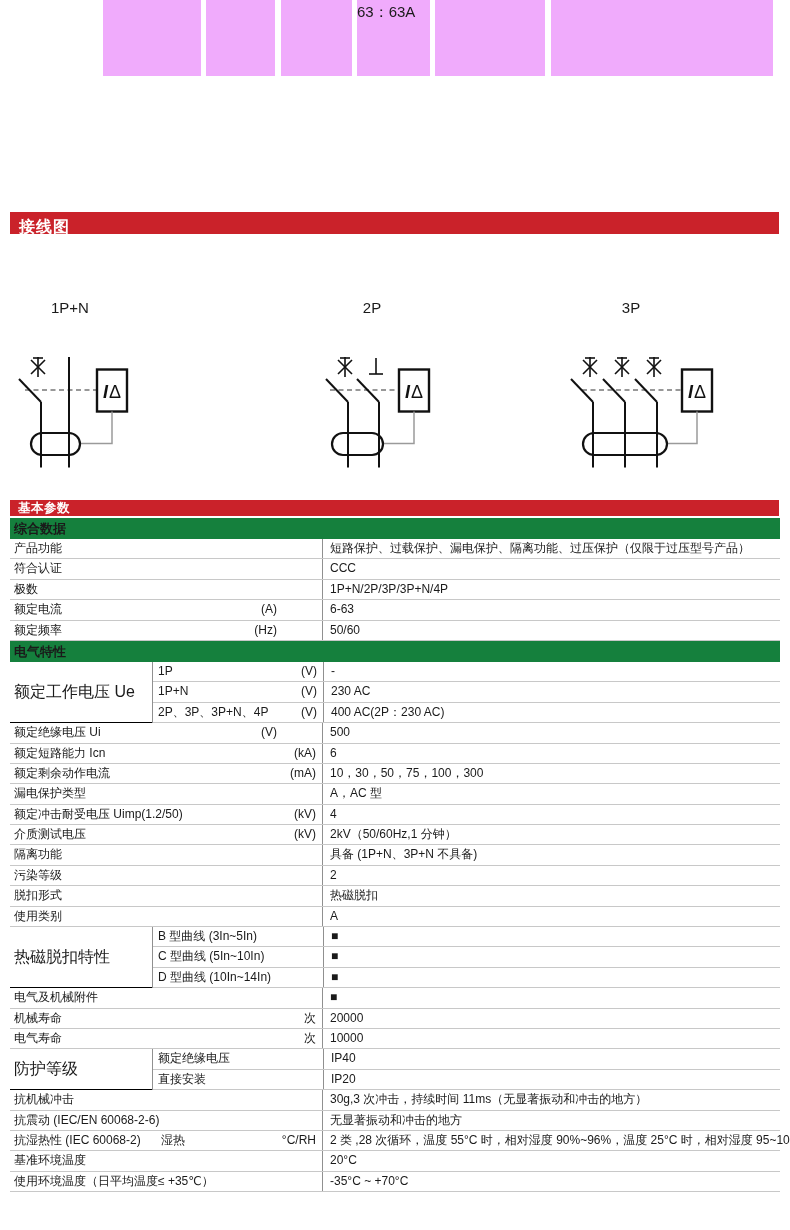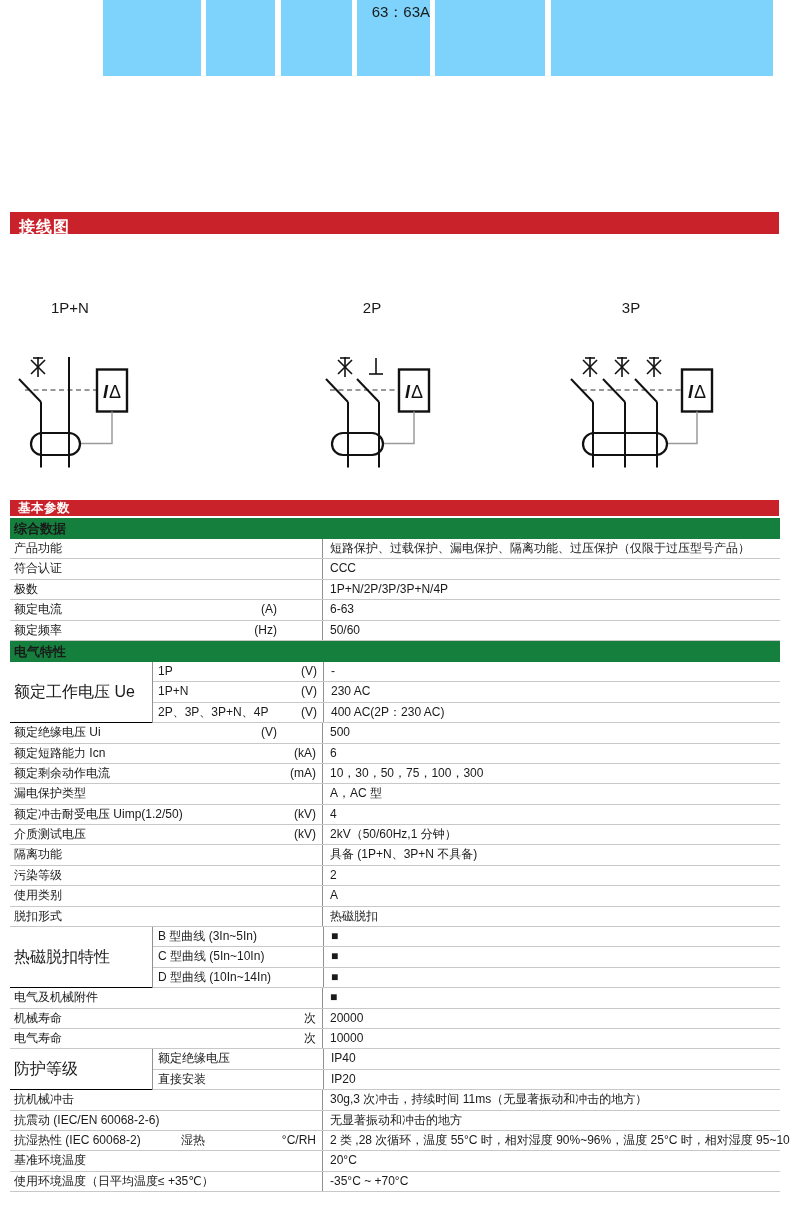--- a/index.html
+++ b/index.html
@@ -2,40 +2,40 @@
 <html><head>
 <meta charset="utf-8">
 <style>
   html,body{margin:0;padding:0;background:#fff;}
   body{width:790px;height:1230px;overflow:hidden;position:relative;
        font-family:"Liberation Sans","DejaVu Sans",sans-serif;color:#1a1a1a;}
   .page{position:absolute;inset:0;background:#fff;}
 
   
   .top-table{position:absolute;left:0;top:0;width:790px;height:76px;}
-  .top-cell{position:absolute;top:0;height:76px;background:#7dd3fc;
-            font-size:15px;text-align:right;padding-top:3px;box-sizing:border-box;
+  .top-cell{position:absolute;top:0;height:76px;background:#f0abfc;
+            font-size:15px;text-align:left;padding-top:3px;box-sizing:border-box;
             white-space:nowrap;color:#1a1a1a;}
 
   
   .banner{position:absolute;left:10px;width:769px;background:#ca222a;color:#fff;
           font-weight:bold;box-sizing:border-box;}
   .banner-wiring{top:212px;height:22px;line-height:29px;font-size:16px;padding-left:9px;letter-spacing:1px;}
   .banner-params{top:500px;height:16px;line-height:16px;font-size:12.5px;padding-left:8px;letter-spacing:.5px;}
 
   .diagram-zone{position:absolute;left:0;top:295px;width:790px;height:185px;}
 
   
   .params{position:absolute;left:10px;top:518px;width:770px;}
   .sect{height:21px;line-height:21px;background:#15803d;font-weight:bold;font-size:13px;
         padding-left:4px;box-sizing:border-box;}
   .prow{position:relative;height:20.4px;line-height:19.4px;border-bottom:1px solid #c8c8c8;
         box-sizing:border-box;font-size:12px;white-space:nowrap;}
   .prow .lbl{position:absolute;left:4px;top:0;}
-  .prow .sub2{position:absolute;left:151px;top:0;margin-left:20px;}
+  .prow .sub2{position:absolute;left:151px;top:0;}
   .prow .unit{position:absolute;left:0;top:0;text-align:right;}
   .prow .unit.near{width:306px;}
   .prow .unit.far{width:267px;}
   .prow .val{position:absolute;left:320px;top:0;}
   .vdiv{position:absolute;top:0;bottom:0;width:1px;background:#909090;}
   .prow .vdiv{left:312px;}
 
   .pgroup{position:relative;display:flex;}
   .glabel{width:142px;box-sizing:border-box;border-bottom:1px solid #000000;
           display:flex;align-items:center;padding-left:4px;font-size:16px;white-space:nowrap;}
@@ -220,27 +220,27 @@
         <span class="lbl">隔离功能</span>
         <span class="val">具备 (1P+N、3P+N 不具备)</span>
         <i class="vdiv"></i>
       </div>
       <div class="prow">
         <span class="lbl">污染等级</span>
         <span class="val">2</span>
         <i class="vdiv"></i>
       </div>
       <div class="prow">
+        <span class="lbl">脱扣形式</span>
+        <span class="val">热磁脱扣</span>
+        <i class="vdiv"></i>
+      </div>
+      <div class="prow">
         <span class="lbl">使用类别</span>
         <span class="val">A</span>
-        <i class="vdiv"></i>
-      </div>
-      <div class="prow">
-        <span class="lbl">脱扣形式</span>
-        <span class="val">热磁脱扣</span>
         <i class="vdiv"></i>
       </div>
       <div class="pgroup">
         <div class="glabel">热磁脱扣特性</div>
         <div class="grows">
           <div class="prow">
             <span class="lbl">B 型曲线 (3In~5In)</span>
             <span class="val">■</span>
             <i class="vdiv"></i>
           </div>

